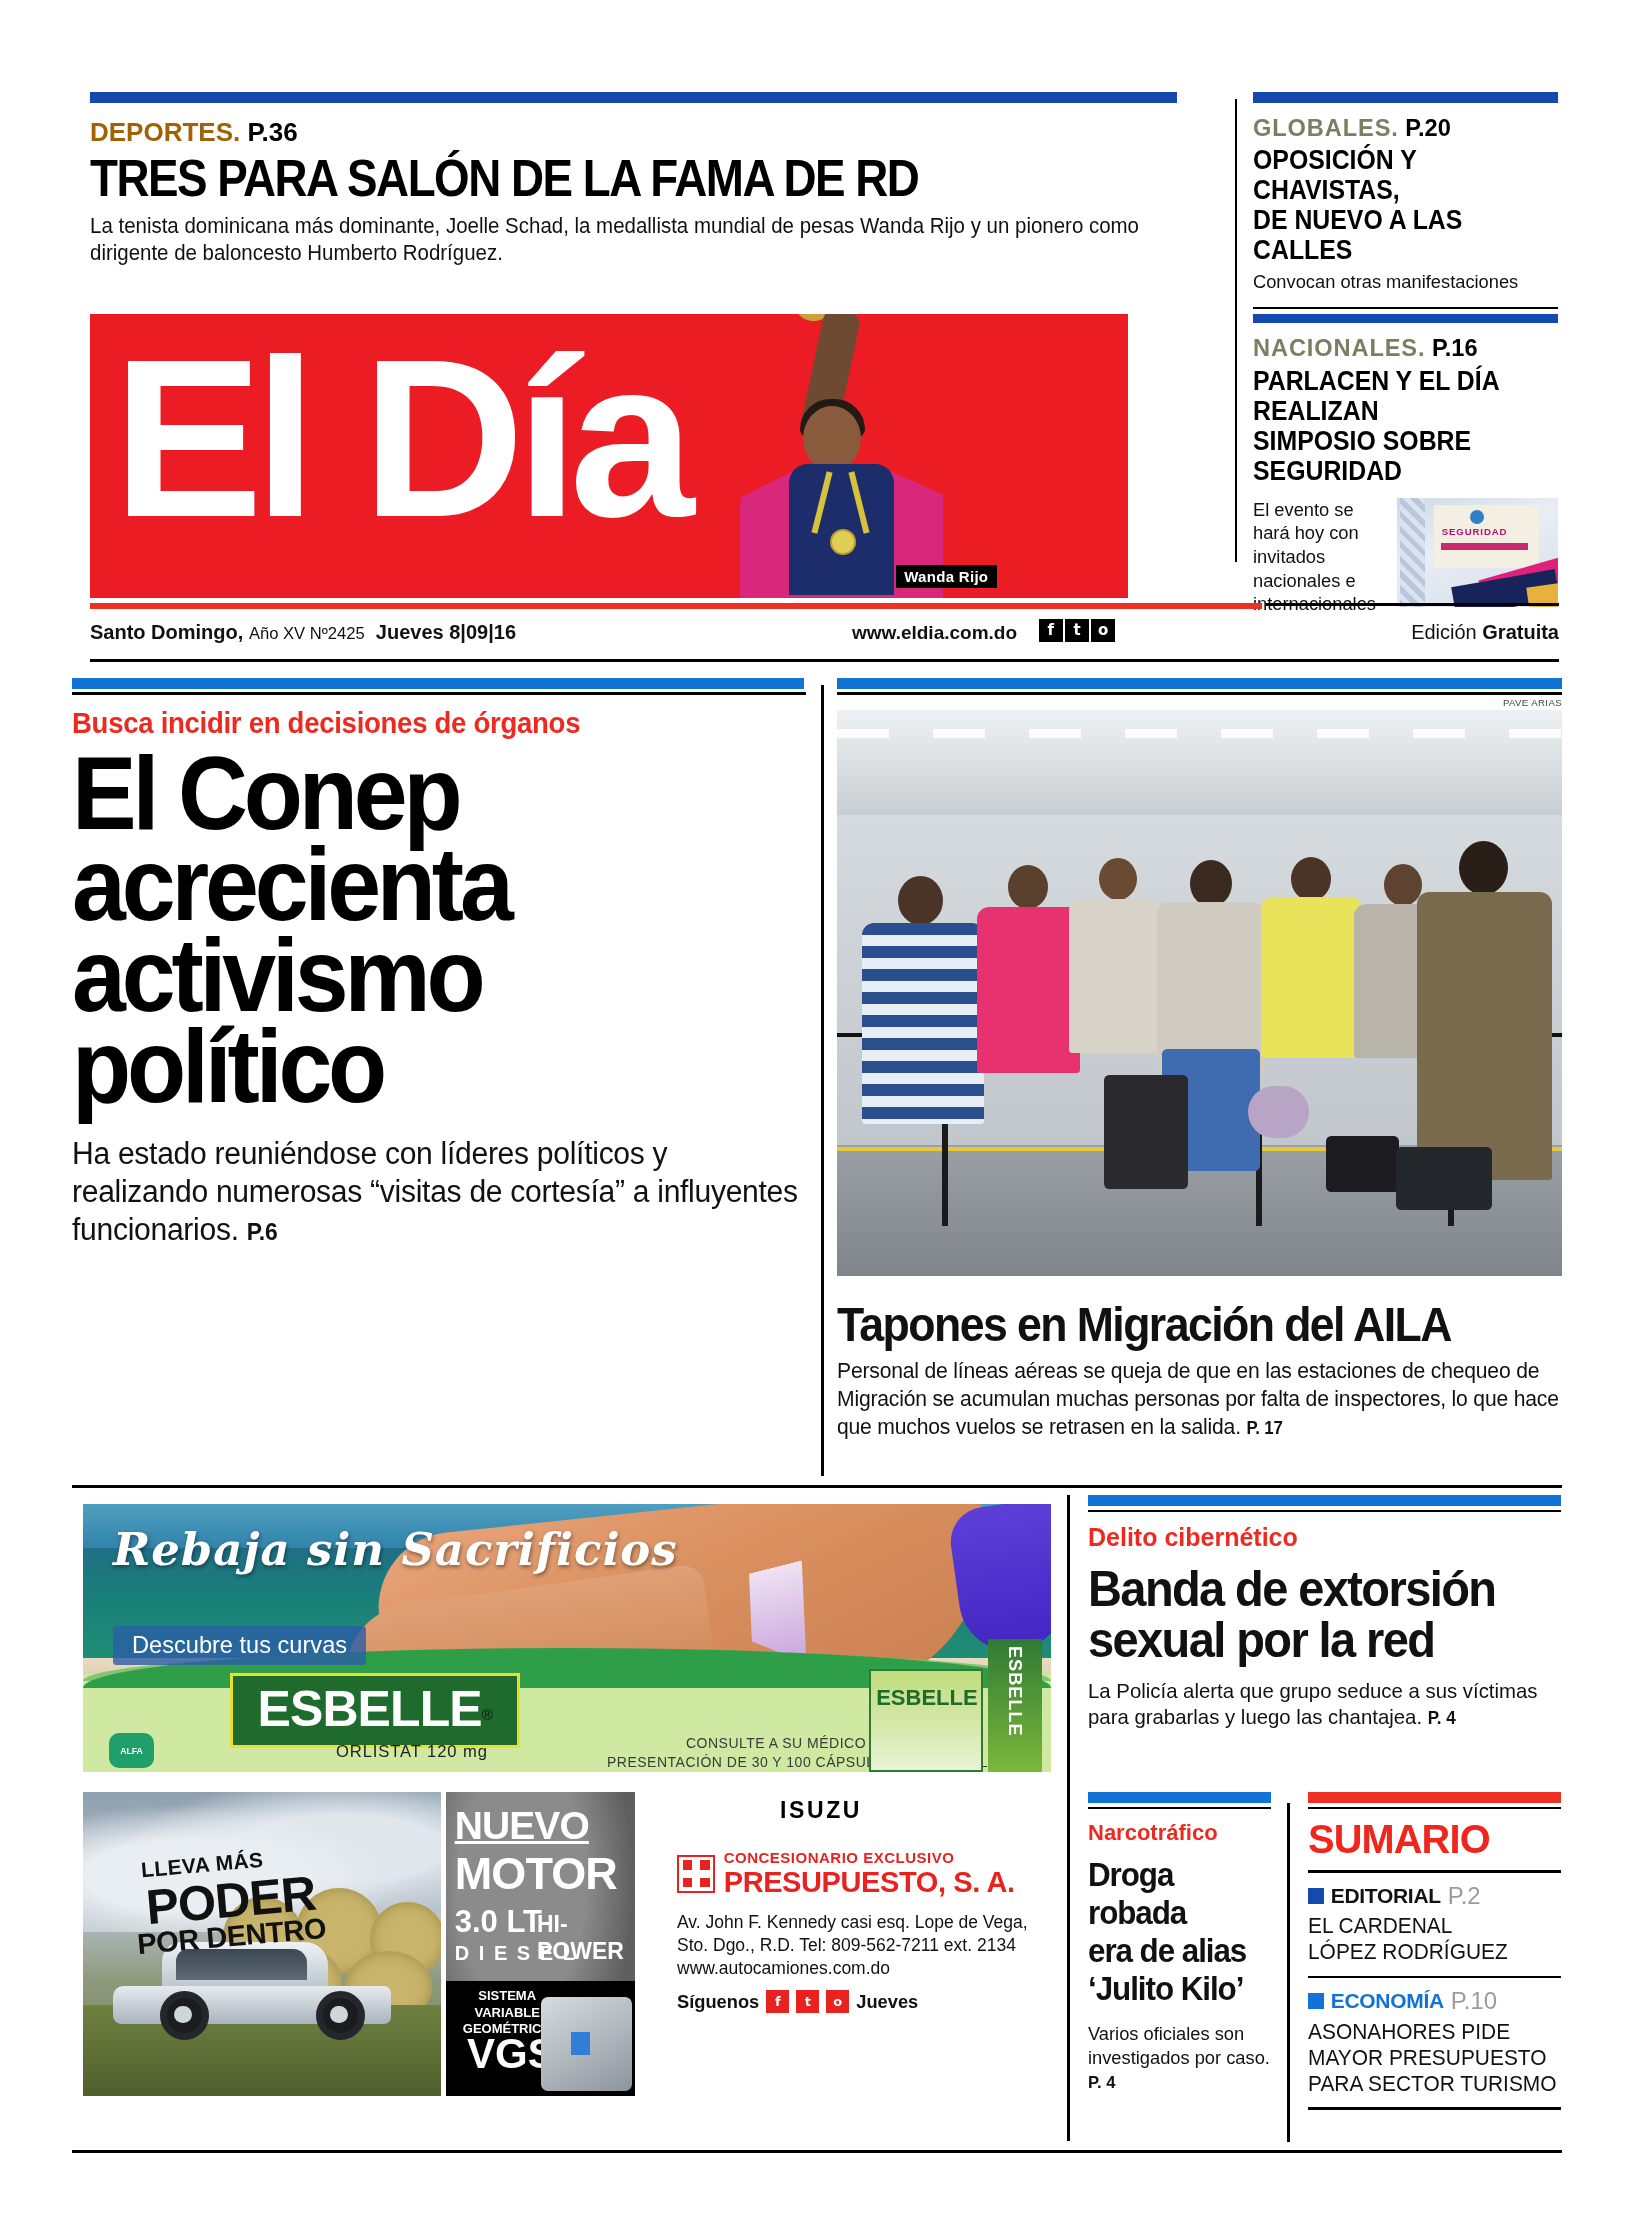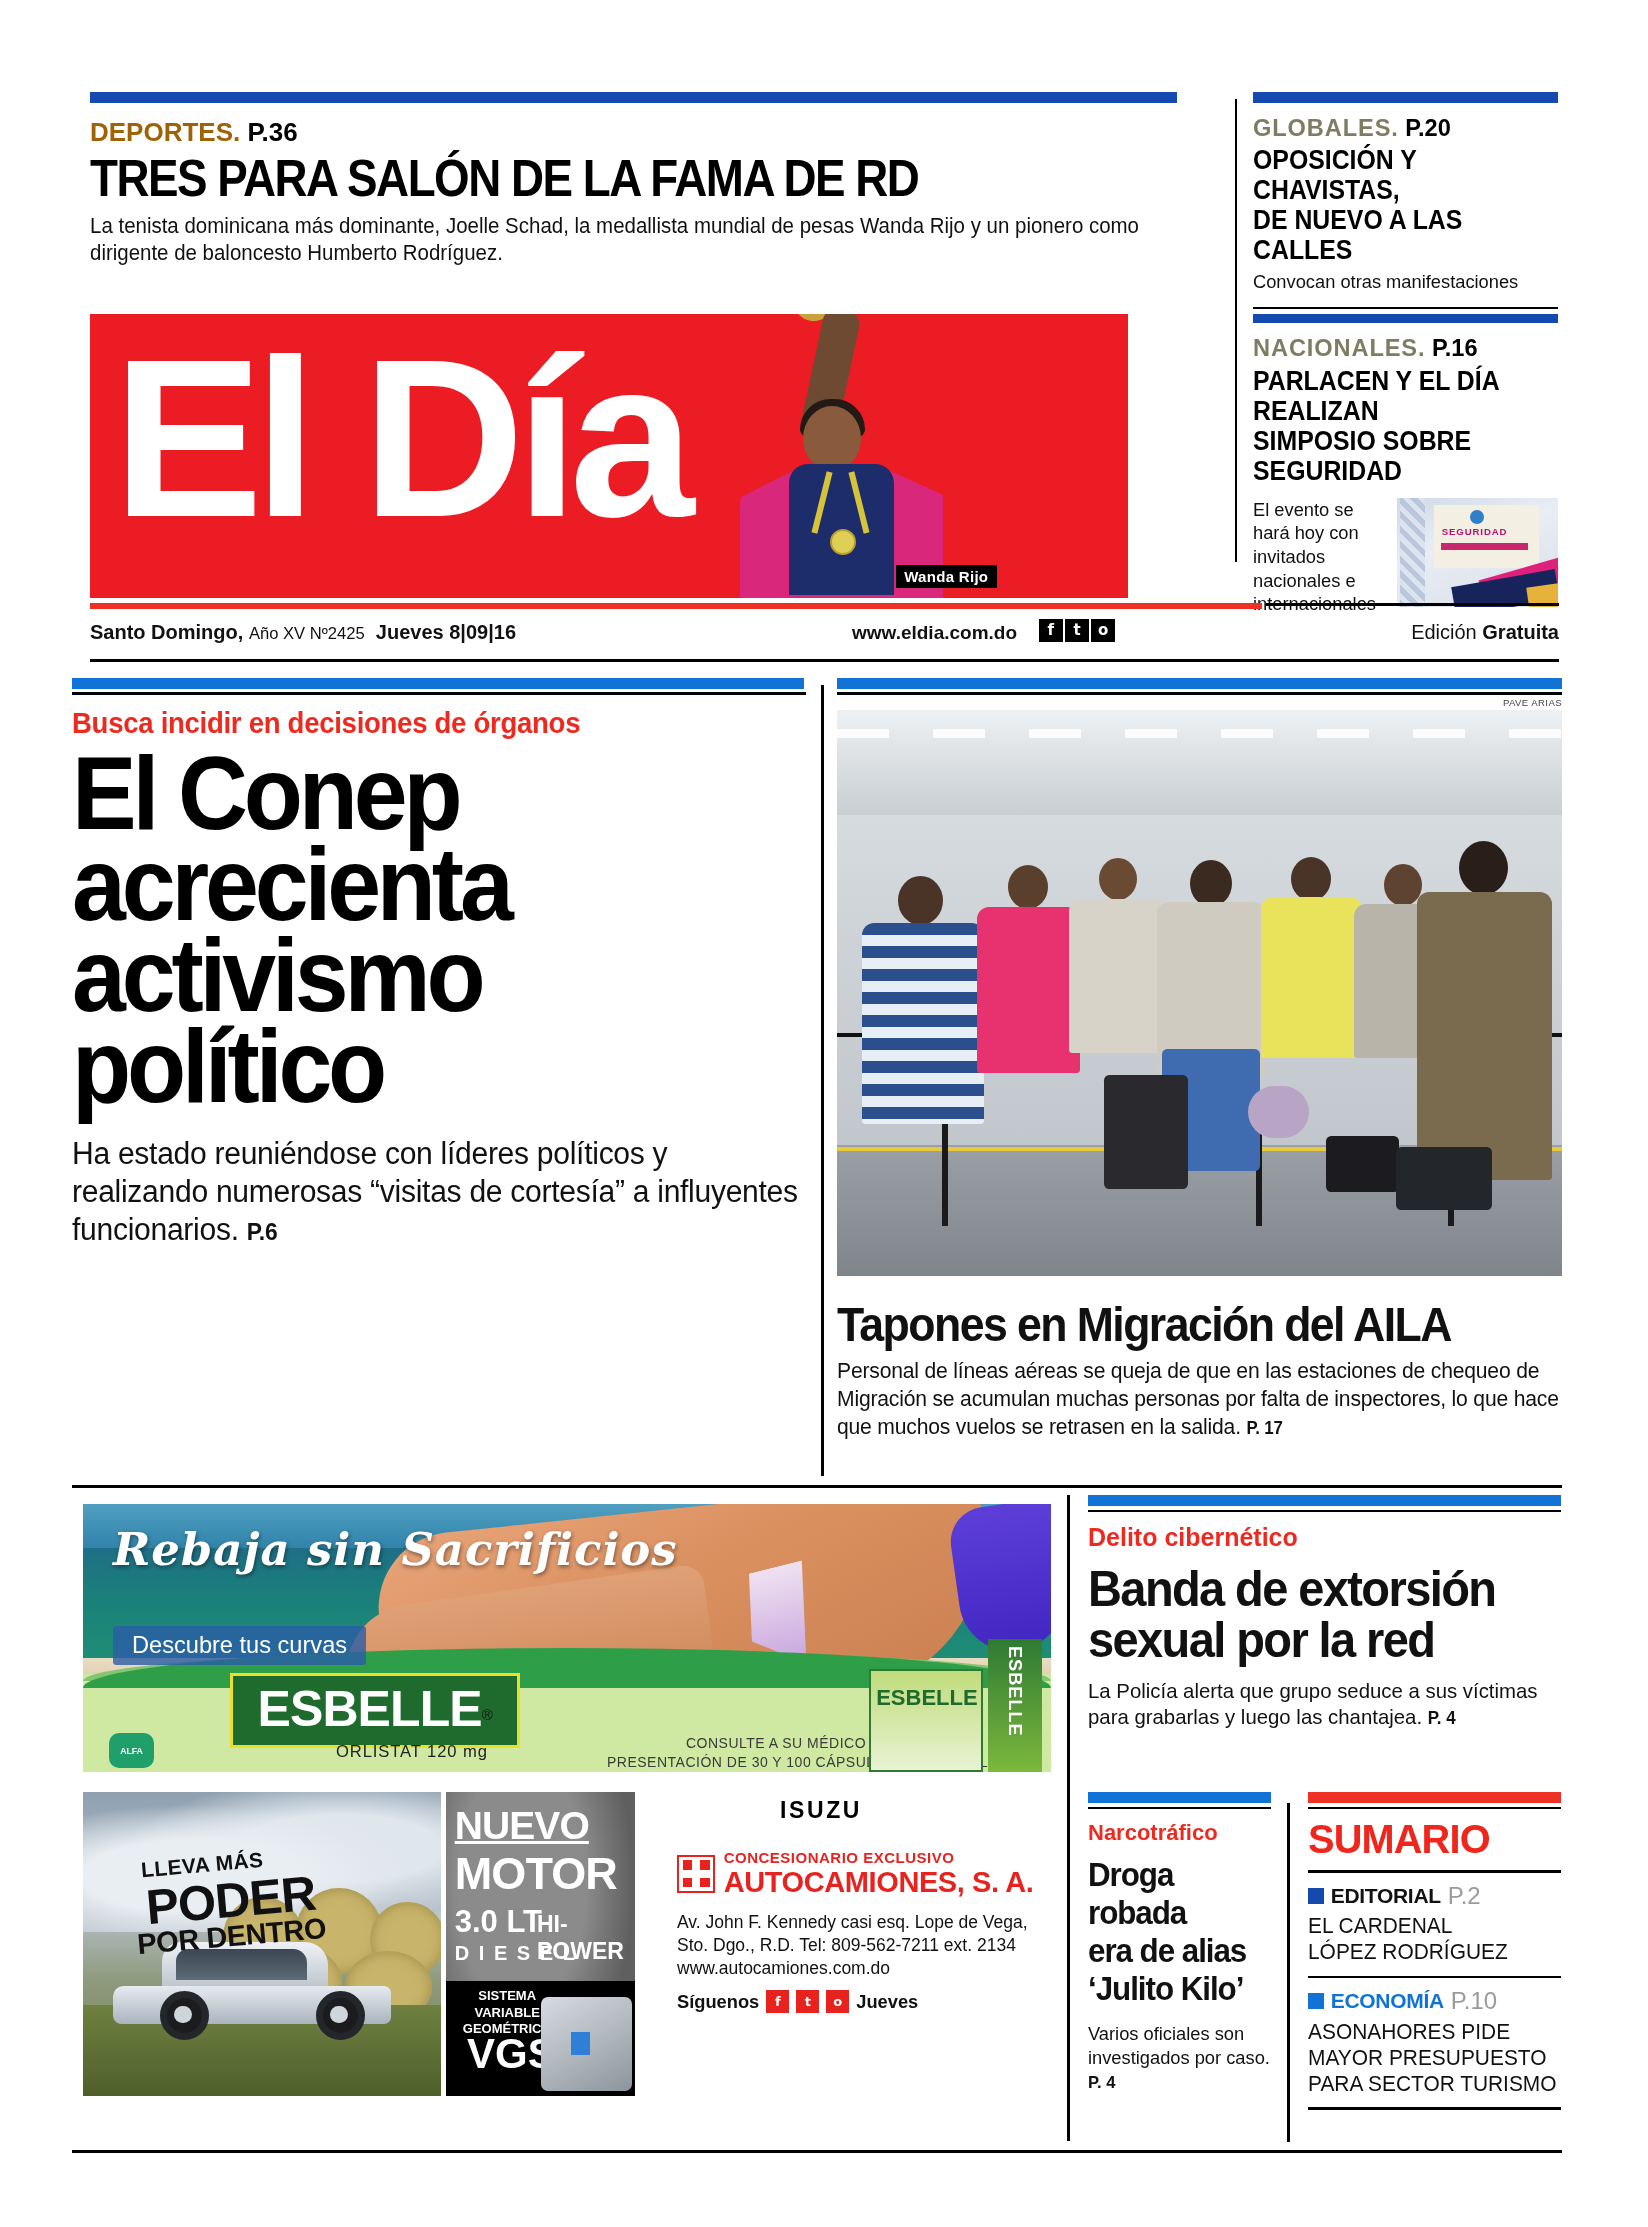--- a/index.html
+++ b/index.html
@@ -584,21 +584,21 @@
       <div class="iz-isuzu">ISUZU</div>
       <div class="iz-conc">
         <div class="iz-sq">
           <i style="left:3.5px;top:3.5px;"></i>
             <i style="right:3.5px;top:3.5px;"></i>
           <i style="left:3.5px;bottom:3.5px;"></i>
             <i style="right:3.5px;bottom:3.5px;"></i>
         </div>
         <div>
           <div class="iz-conc-tx1">CONCESIONARIO EXCLUSIVO</div>
-          <div class="iz-conc-tx2">AUTOCAMIONES, S. A.</div>
+          <div class="iz-conc-tx2">PRESUPUESTO, S. A.</div>
         </div>
       </div>
       <div class="iz-addr">
         <div>Av. John F. Kennedy casi esq. Lope de Vega,</div>
         <div>Sto. Dgo., R.D. Tel: 809-562-7211 ext. 2134</div>
         <div>www.autocamiones.com.do</div>
       </div>
       <div class="iz-follow">
         <span>Síguenos</span>
         <span class="iz-fi">f</span>

